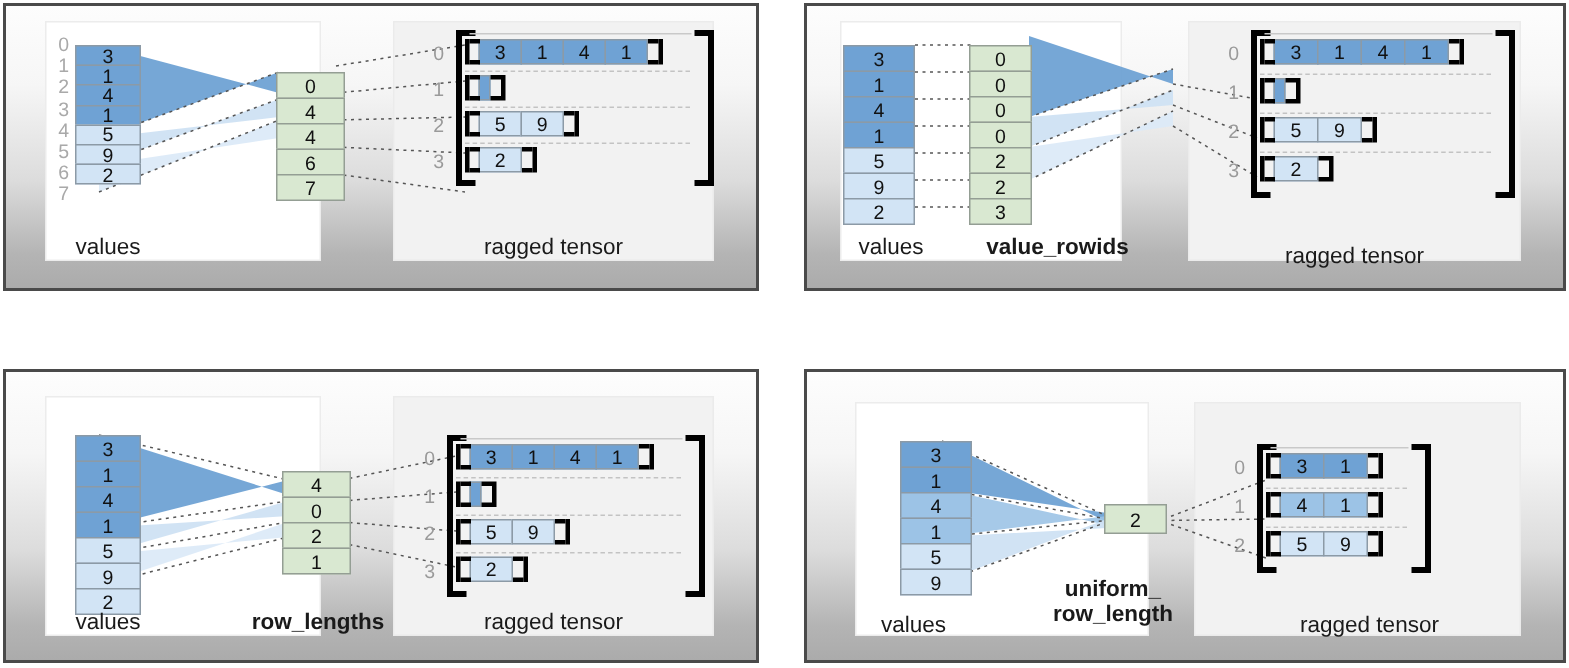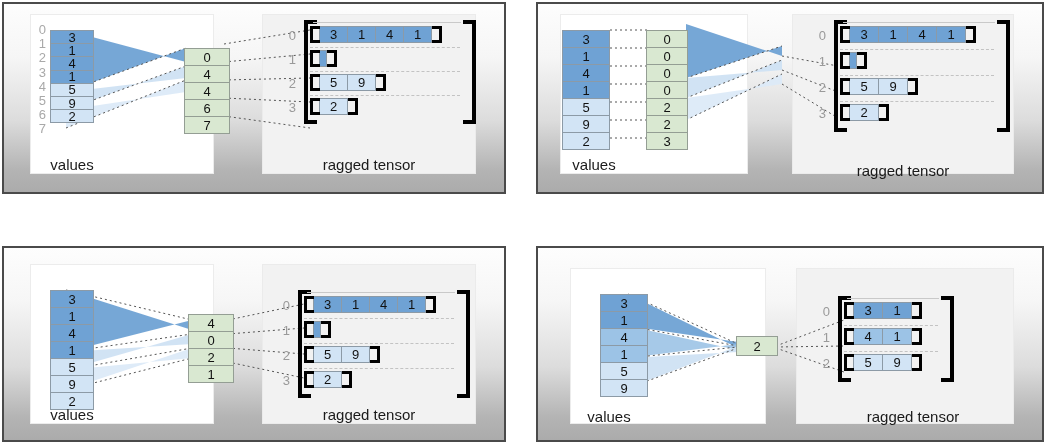--- a/index.html
+++ b/index.html
@@ -248,20 +248,21 @@
         <div class="sepline" style="left: 6px; top: 81px; width: 154px;"></div>
         <div class="rowidx" style="left: -20px; top: 85.5px;">3</div>
         <div class="trow" style="left: 6px; top: 84px; height: 17px;">
           <div class="brk l"></div>
           <div class="tcell" style="width: 30px; height: 17px; background: rgb(210, 228, 245);">2</div>
           <div class="brk r"></div>
         </div>
       </div>
 
     <div class="caption" style="left:14px;top:152px;width:84px;">values</div>
+    <div class="caption bold" style="left:92px;top:152px;width:150px;">value_rowids</div>
     <div class="caption" style="left:290px;top:158px;width:150px;">ragged tensor</div>
   </div>
 
   <div class="panel p-bl">
     <div class="card card-left" style="left:26px;top:16px;width:184px;height:160px;"></div>
     <div class="card card-right" style="left:258px;top:16px;width:214px;height:160px;"></div>
 
     <svg class="overlay" width="504" height="196">
       <polygon points="62,42 62,104 188,72 188,82" fill="#6fa2d4" opacity="0.95"></polygon>
       <polygon points="62,104 62,122 188,86 188,96" fill="#cfe2f3" opacity="0.95"></polygon>
@@ -325,20 +326,21 @@
         <div class="sepline" style="left: 6px; top: 78px; width: 150px;"></div>
         <div class="rowidx" style="left: -20px; top: 82.5px;">3</div>
         <div class="trow" style="left: 6px; top: 81px; height: 17px;">
           <div class="brk l"></div>
           <div class="tcell" style="width: 29px; height: 17px; background: rgb(210, 228, 245);">2</div>
           <div class="brk r"></div>
         </div>
       </div>
 
     <div class="caption" style="left:26px;top:158px;width:84px;">values</div>
+    <div class="caption bold" style="left:138px;top:158px;width:140px;">row_lengths</div>
     <div class="caption" style="left:290px;top:158px;width:150px;">ragged tensor</div>
   </div>
 
   <div class="panel p-br">
     <div class="card card-left" style="left:32px;top:20px;width:196px;height:156px;"></div>
     <div class="card card-right" style="left:258px;top:20px;width:218px;height:156px;"></div>
 
     <svg class="overlay" width="508" height="196">
       <polygon points="90,46 90,78 200,94 200,100" fill="#6fa2d4" opacity="0.95"></polygon>
       <polygon points="90,78 90,110 200,96 200,102" fill="#9cc3e6" opacity="0.9"></polygon>
@@ -389,16 +391,18 @@
         <div class="rowidx" style="left: -20px; top: 59.5px;">2</div>
         <div class="trow" style="left: 6px; top: 58px; height: 17px;">
           <div class="brk l"></div>
           <div class="tcell" style="width: 30px; height: 17px; background: rgb(210, 228, 245);">5</div>
           <div class="tcell" style="width: 30px; height: 17px; background: rgb(210, 228, 245);">9</div>
           <div class="brk r"></div>
         </div>
       </div>
 
     <div class="caption" style="left:26px;top:160px;width:90px;">values</div>
+    <div class="caption bold" style="left:144px;top:136px;width:120px;">uniform_
+row_length</div>
     <div class="caption" style="left:300px;top:160px;width:150px;">ragged tensor</div>
   </div>
 
 </div>
 
 </body></html>

